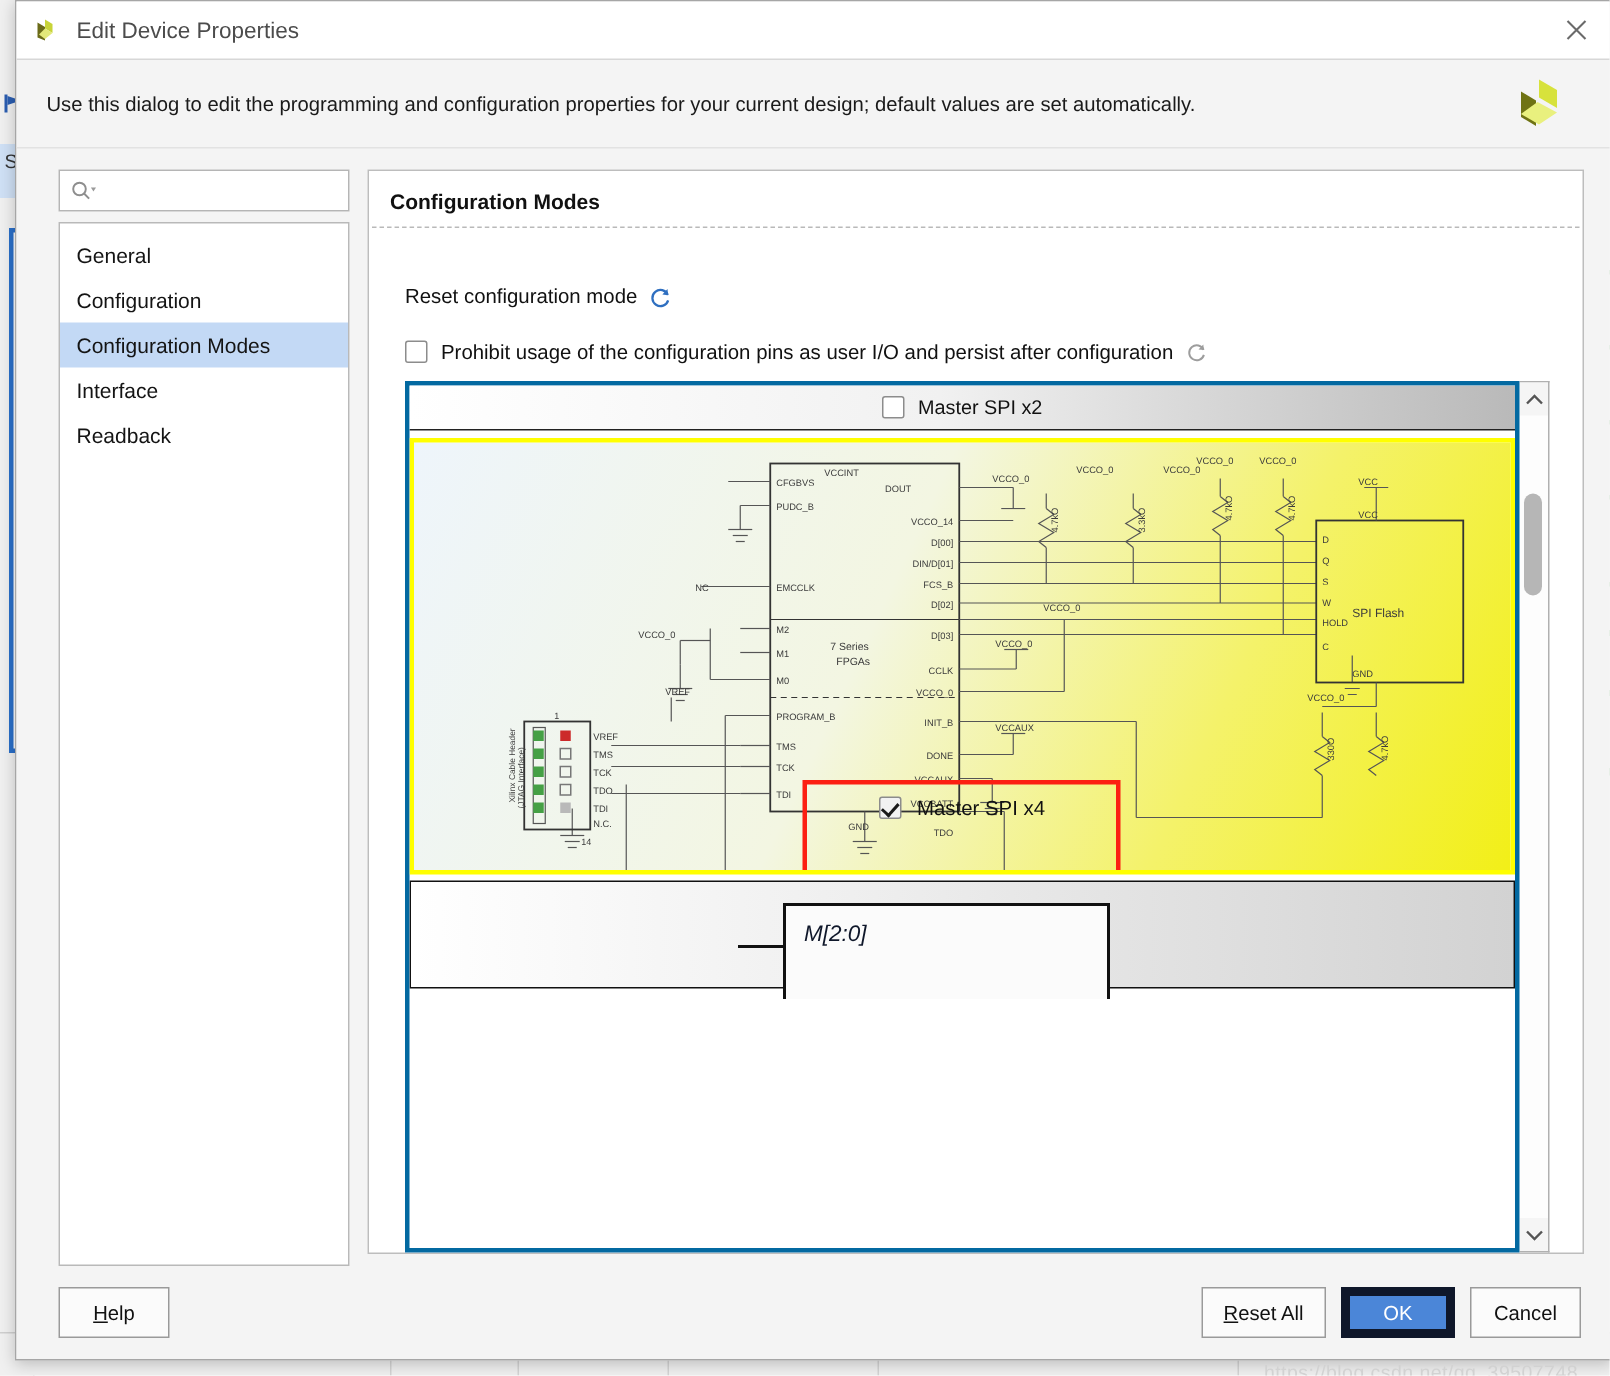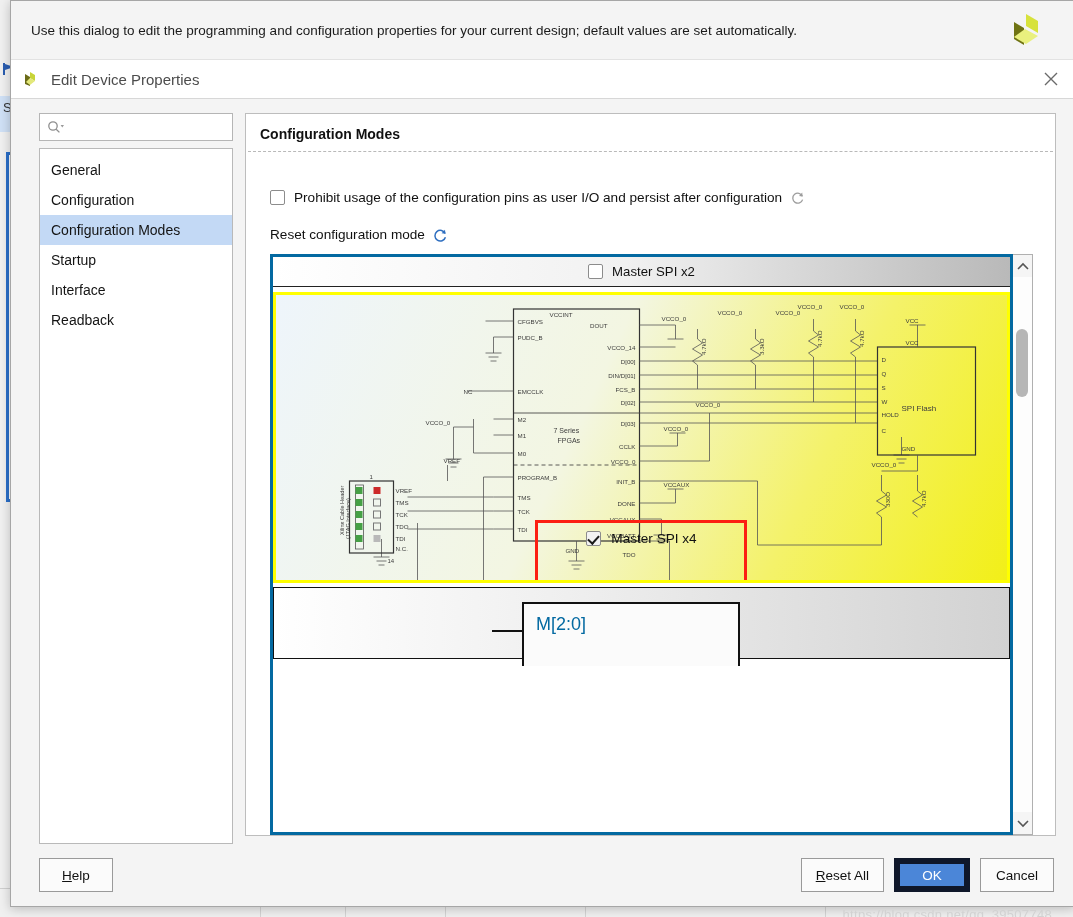--- a/index.html
+++ b/index.html
@@ -71,21 +71,21 @@
   .mode-row-top{height:30px;background:linear-gradient(90deg,#ffffff 0%,#f1f1f1 48%,#b9b9b9 100%);
       display:flex;align-items:center;justify-content:center;gap:9px;border-bottom:1px solid #222;box-sizing:border-box;}
   .mode-row-top .lbl{font-size:13.2px;color:#111;}
   .mode-card{position:relative;margin-top:5px;height:291px;border:3px solid #ffff00;box-sizing:border-box;
       background:linear-gradient(115deg,#eef5fb 0%,#f3f6e2 42%,#f4f26a 72%,#f2ef18 100%);overflow:hidden;}
   .mode-card .check-strip{position:absolute;left:0;right:0;bottom:16px;height:52px;display:flex;align-items:center;justify-content:center;gap:10px;}
   .mode-card .check-strip .lbl{font-size:13.6px;color:#111;}
   #red-annot{position:absolute;left:259px;bottom:-4px;width:212px;height:64px;border:3px solid #fc1f12;box-sizing:border-box;pointer-events:none;}
   .mode-row-bot{margin-top:4px;height:72px;background:linear-gradient(90deg,#ffffff 0%,#efefef 40%,#d2d2d2 100%);border:1px solid #111;box-sizing:border-box;position:relative;}
   #mbox{position:absolute;left:248px;top:14px;width:214px;height:62px;border:2px solid #111;border-bottom:none;background:#fbfbfb;}
-  #mbox .t{font-size:18px;color:#0369a1;margin:10px 0 0 12px;}
+  #mbox .t{font-size:15px;color:#0f172a;margin:10px 0 0 12px;font-style:italic;}
   #mbox-lead{position:absolute;left:218px;top:42px;width:30px;height:2px;background:#111;}
 
   
   #vscroll{width:20px;border:1px solid #b0b0b0;border-left:none;background:#fdfdfd;display:flex;flex-direction:column;box-sizing:border-box;}
   .sb-btn{height:22px;display:flex;align-items:center;justify-content:center;background:#f5f5f5;cursor:pointer;}
   #sb-track{flex:1;position:relative;}
   #sb-thumb{position:absolute;left:3px;top:52px;width:12px;height:68px;border-radius:6px;background:#b6b6b6;cursor:pointer;}
 
   
   #footer{height:62px;display:flex;align-items:center;padding:0 26px 0 28px;position:relative;background:#f4f4f4;}
@@ -130,94 +130,93 @@
   <div id="bg-bottom-bar">
     <div class="cell" style="left:0;width:260px;"></div>
     <div class="cell" style="left:260px;width:85px;"></div>
     <div class="cell" style="left:345px;width:100px;"></div>
     <div class="cell" style="left:445px;width:140px;"></div>
     <div class="cell" style="left:585px;width:240px;"></div>
   </div>
 </div>
 
 <div id="dialog">
-
-  <div id="header">
-    <span id="header-text">Use this dialog to edit the programming and configuration properties for your current design; default values are set automatically.</span>
-    <span id="brand-logo">
-      <svg width="44" height="42" viewBox="0 0 44 42">
-        <path d="M6 30 L6 13 L16 19 L16 36 Z" fill="#6f7313"></path>
-        <path d="M18 5 L30 12 L30 24 L18 17 Z" fill="#d7e23c"></path>
-        <path d="M17 20 L30 27 L18 35 L6 28 Z" fill="#e9f07e"></path>
-      </svg>
-    </span>
-  </div>
 
   <div id="titlebar">
     <span class="tlogo">
       <svg width="22" height="22" viewBox="0 0 22 22">
         <path d="M4 16 L4 6 L9 9 L9 18 Z" fill="#6b6b18"></path>
         <path d="M9 4 L14 7 L14 13 L9 10 Z" fill="#c8d438"></path>
         <path d="M9 10 L14 13 L9 17 L5 14 Z" fill="#e3e87a"></path>
       </svg>
     </span>
     <span id="title-text">Edit Device Properties</span>
     <div id="close-btn">
       <svg width="16" height="16" viewBox="0 0 16 16">
         <path d="M2 2 L14 14 M14 2 L2 14" stroke="#6a6a6a" stroke-width="1.4"></path>
       </svg>
     </div>
+  </div>
+
+  <div id="header">
+    <span id="header-text">Use this dialog to edit the programming and configuration properties for your current design; default values are set automatically.</span>
+    <span id="brand-logo">
+      <svg width="44" height="42" viewBox="0 0 44 42">
+        <path d="M6 30 L6 13 L16 19 L16 36 Z" fill="#6f7313"></path>
+        <path d="M18 5 L30 12 L30 24 L18 17 Z" fill="#d7e23c"></path>
+        <path d="M17 20 L30 27 L18 35 L6 28 Z" fill="#e9f07e"></path>
+      </svg>
+    </span>
   </div>
 
   <div id="body-area">
 
     <div id="nav">
       <div id="search-box">
         <span>
           <svg width="18" height="14" viewBox="0 0 18 14">
             <circle cx="6" cy="6" r="4.2" fill="none" stroke="#8e8e8e" stroke-width="1.3"></circle>
             <path d="M9.2 9.2 L12.4 12.4" stroke="#8e8e8e" stroke-width="1.3"></path>
             <path d="M13.6 5 L17 5 L15.3 7.6 Z" fill="#9a9a9a"></path>
           </svg>
         </span>
         <input type="text" style="border: none; outline: none; flex: 1 1 0%; font-size: 13px; font-family: &quot;Liberation Sans&quot;, sans-serif; background: transparent;" placeholder="">
       </div>
       <div id="nav-list">
         <div class="nav-item"><span>General</span></div>
         <div class="nav-item"><span>Configuration</span></div>
         <div class="nav-item selected"><span>Configuration Modes</span></div>
-        <div class="nav-item"><span>Startup</span></div>
         <div class="nav-item"><span>Interface</span></div>
         <div class="nav-item"><span>Readback</span></div>
       </div>
     </div>
 
     <div id="panel">
       <div id="panel-title">Configuration Modes</div>
       <div id="panel-sep"></div>
       <div id="panel-inner">
 
+
+        <div id="reset-row">
+          <span id="reset-label">Reset configuration mode</span>
+          <span class="refresh-ico">
+            <svg width="15" height="15" viewBox="0 0 14 14">
+              <path d="M11.4 5.2 A5 5 0 1 0 11.6 8.6" fill="none" stroke="#2f6fc0" stroke-width="1.4"></path>
+              <path d="M11.2 1.6 L11.6 5.4 L8 5.0 Z" fill="#2f6fc0"></path>
+            </svg>
+          </span>
+        </div>
 
         <div id="prohibit-row">
           <span class="cbox"></span>
           <span id="prohibit-label">Prohibit usage of the configuration pins as user I/O and persist after configuration</span>
           <span class="refresh-ico">
             <svg width="14" height="14" viewBox="0 0 14 14">
               <path d="M11.4 5.2 A5 5 0 1 0 11.6 8.6" fill="none" stroke="#9d9d9d" stroke-width="1.3"></path>
               <path d="M11.2 1.6 L11.6 5.4 L8 5.0 Z" fill="#9d9d9d"></path>
-            </svg>
-          </span>
-        </div>
-
-        <div id="reset-row">
-          <span id="reset-label">Reset configuration mode</span>
-          <span class="refresh-ico">
-            <svg width="15" height="15" viewBox="0 0 14 14">
-              <path d="M11.4 5.2 A5 5 0 1 0 11.6 8.6" fill="none" stroke="#2f6fc0" stroke-width="1.4"></path>
-              <path d="M11.2 1.6 L11.6 5.4 L8 5.0 Z" fill="#2f6fc0"></path>
             </svg>
           </span>
         </div>
 
         <div id="modes-wrap">
           <div id="modes-scroll">
 
             <div class="mode-row-top">
               <span class="cbox"></span>
               <span class="lbl">Master SPI x2</span>

